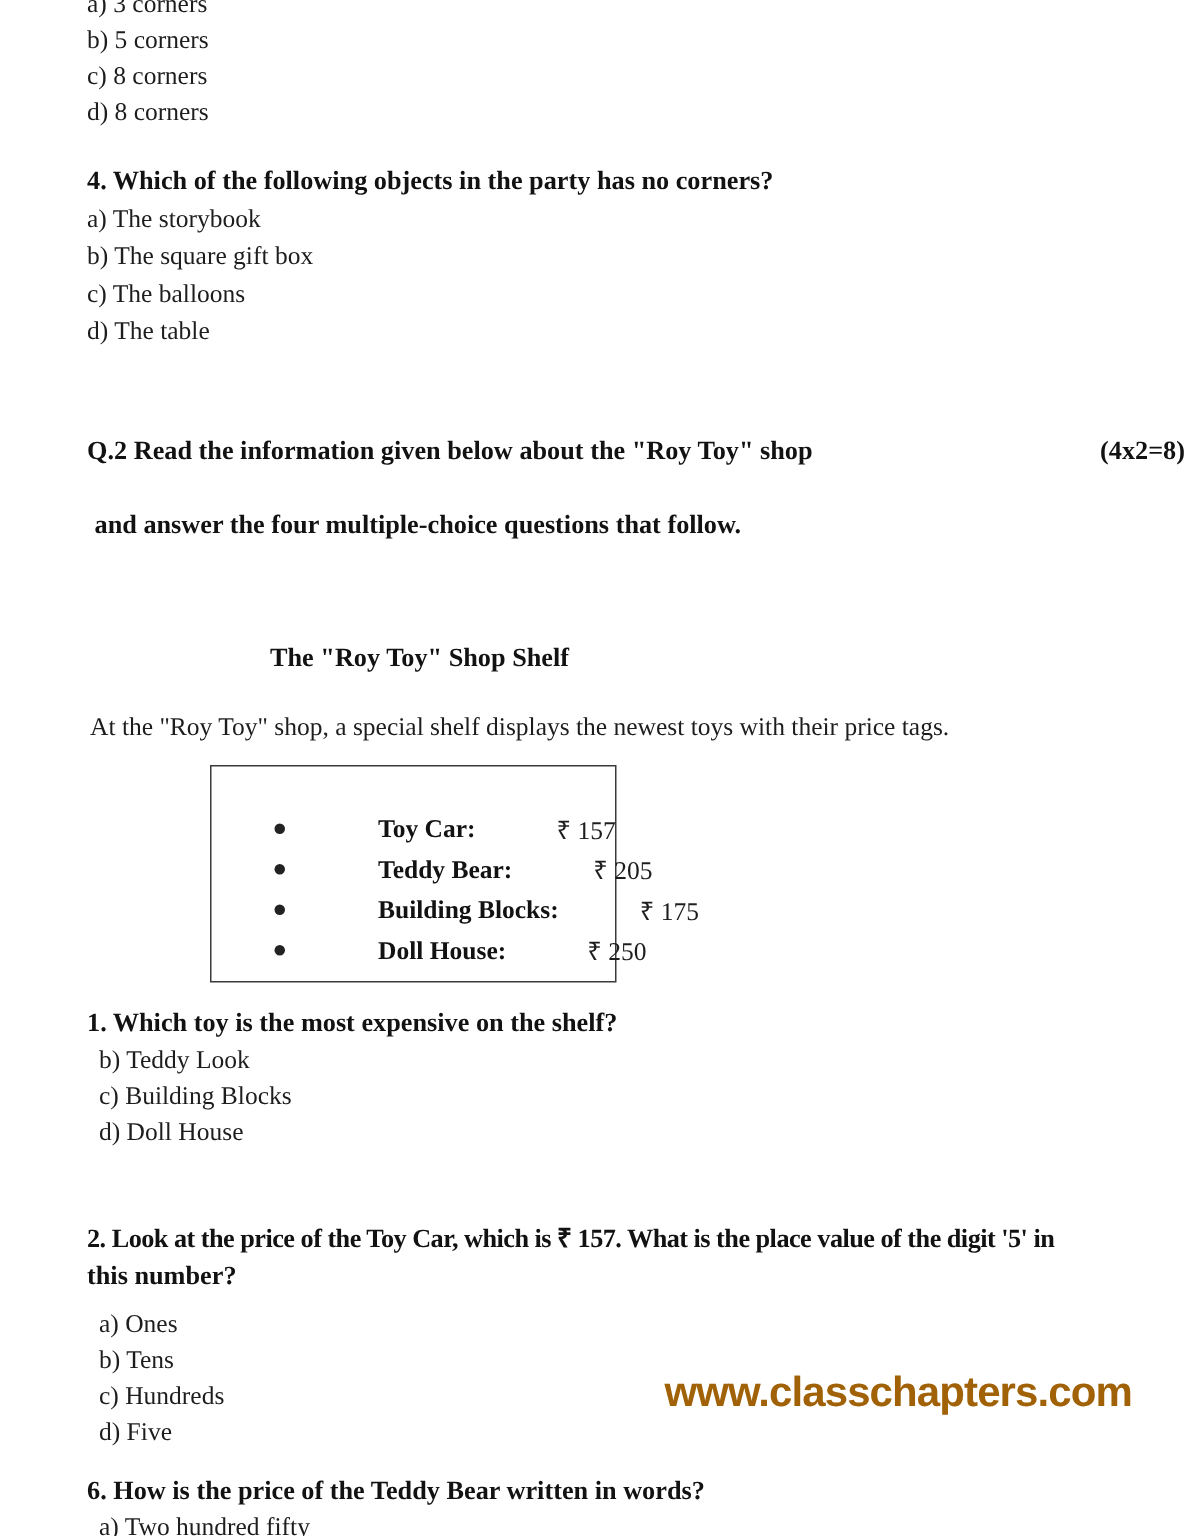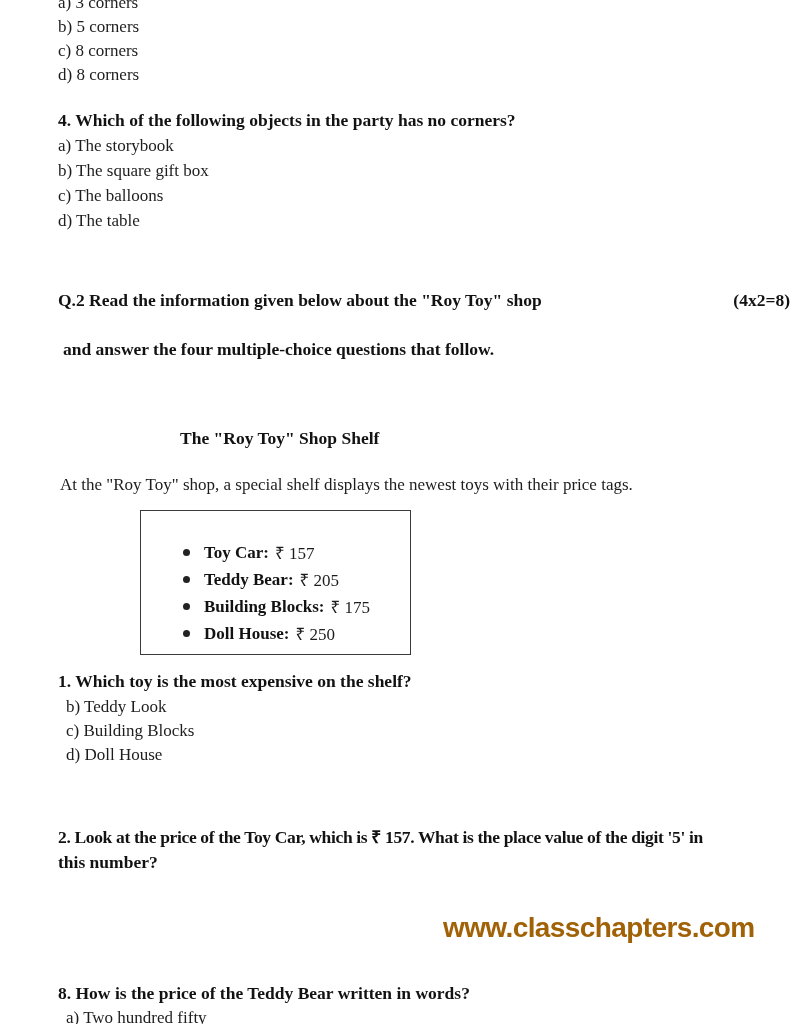--- a/index.html
+++ b/index.html
@@ -27,21 +27,21 @@
   #q2-line2 { top: 339px; left: 63px; }
   #shelf-title { top: 428px; left: 180px; }
   #intro { top: 475px; left: 60px; font-size: 17px; white-space: nowrap; }
 
   #price-box {
     top: 510px; left: 140px; width: 271px; height: 145px;
     border: 1.5px solid #3a3a3a;
     box-sizing: border-box;
     padding-top: 28px; padding-left: 42px;
   }
-  .shelf-row { display: flex; align-items: center; height: 27px; white-space: nowrap; }
+  .shelf-row { display: flex; align-items: center; height: 27px; white-space: nowrap; gap: 48px; }
   .dot {
     width: 7px; height: 7px; border-radius: 50%;
     background: #222; flex: 0 0 auto; margin-right: 14px;
   }
   .shelf-label { font-weight: 700; color: #121212; font-size: 17px; }
   .shelf-price { font-size: 17px; margin-left: 6px; }
 
   #watermark {
     left: 443px; top: 912px;
     font-family: "Liberation Sans", sans-serif;
@@ -99,23 +99,29 @@
   </div>
 </div>
 
 <div class="abs" style="top:668px; left:58px;">
   <div class="q lh27">1. Which toy is the most expensive on the shelf?</div>
   <div class="opt indent">b) Teddy Look</div>
   <div class="opt indent">c) Building Blocks</div>
   <div class="opt indent">d) Doll House</div>
 </div>
 
-<div class="abs" style="top:813px; left:58px;margin-top:12px;">
+<div class="abs" style="top:813px; left:58px;">
   <div class="q lh25 tight">2. Look at the price of the Toy Car, which is ₹ 157. What is the place value of the digit '5' in</div>
   <div class="q lh25">this number?</div>
+  <div style="margin-top:8px;">
+    <div class="opt indent">a) Ones</div>
+    <div class="opt indent">b) Tens</div>
+    <div class="opt indent">c) Hundreds</div>
+    <div class="opt indent">d) Five</div>
+  </div>
 </div>
 
 <div class="abs" style="top:981px; left:58px;">
-  <div class="q lh25">8. How is the price of the Teddy Bear written in words?</div>
+  <div class="q lh25">6. How is the price of the Teddy Bear written in words?</div>
   <div class="opt indent">a) Two hundred fifty</div>
 </div>
 
 <div class="abs" id="watermark" style="color: #a16207;">www.classchapters.com</div>
 
 </body></html>

